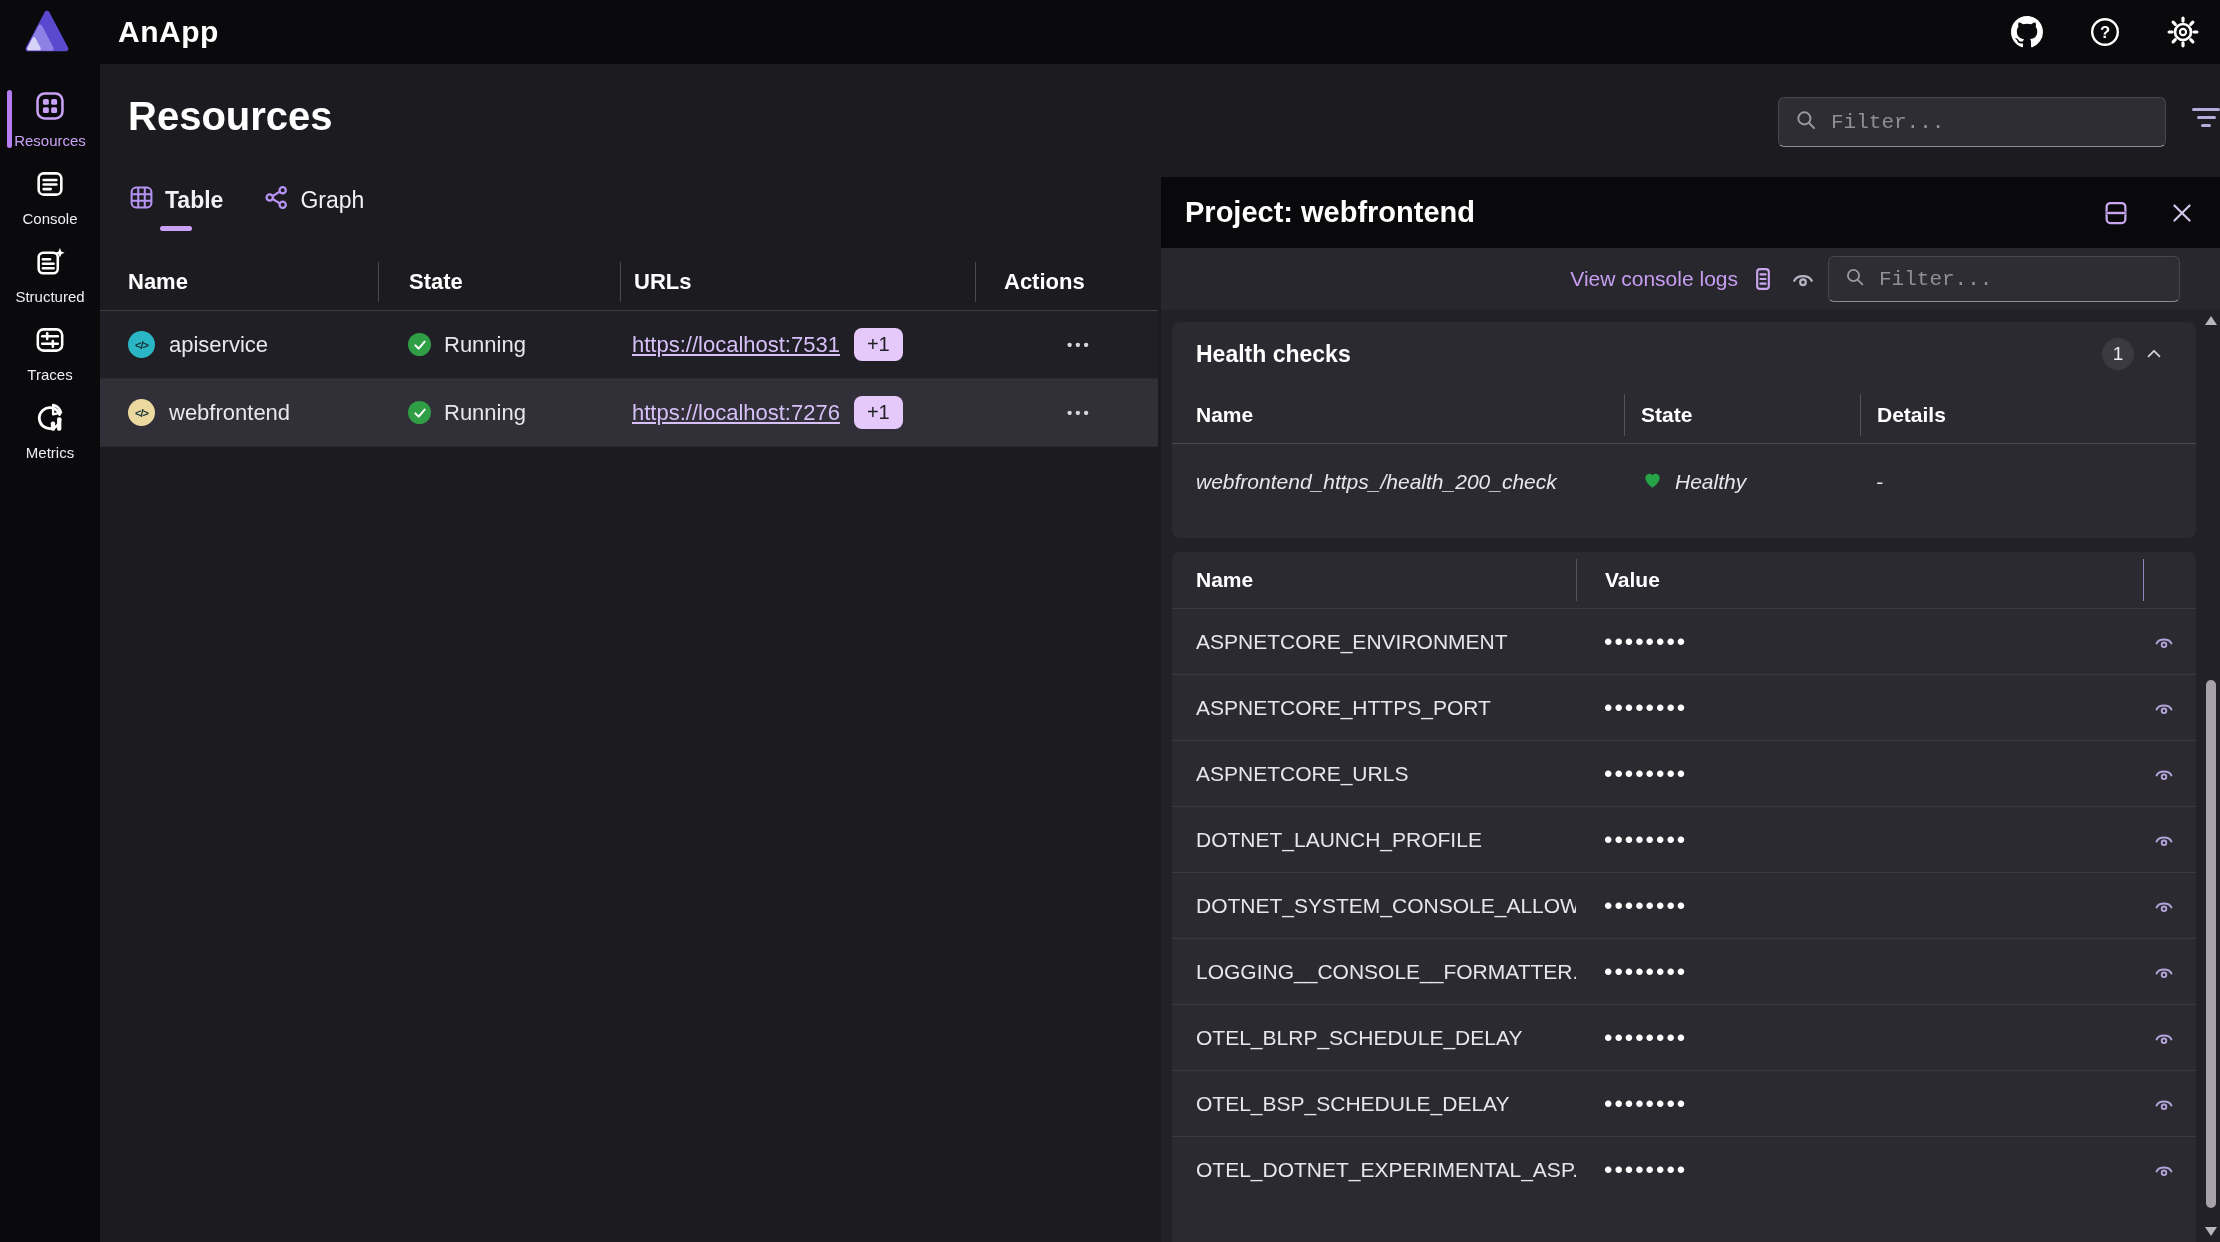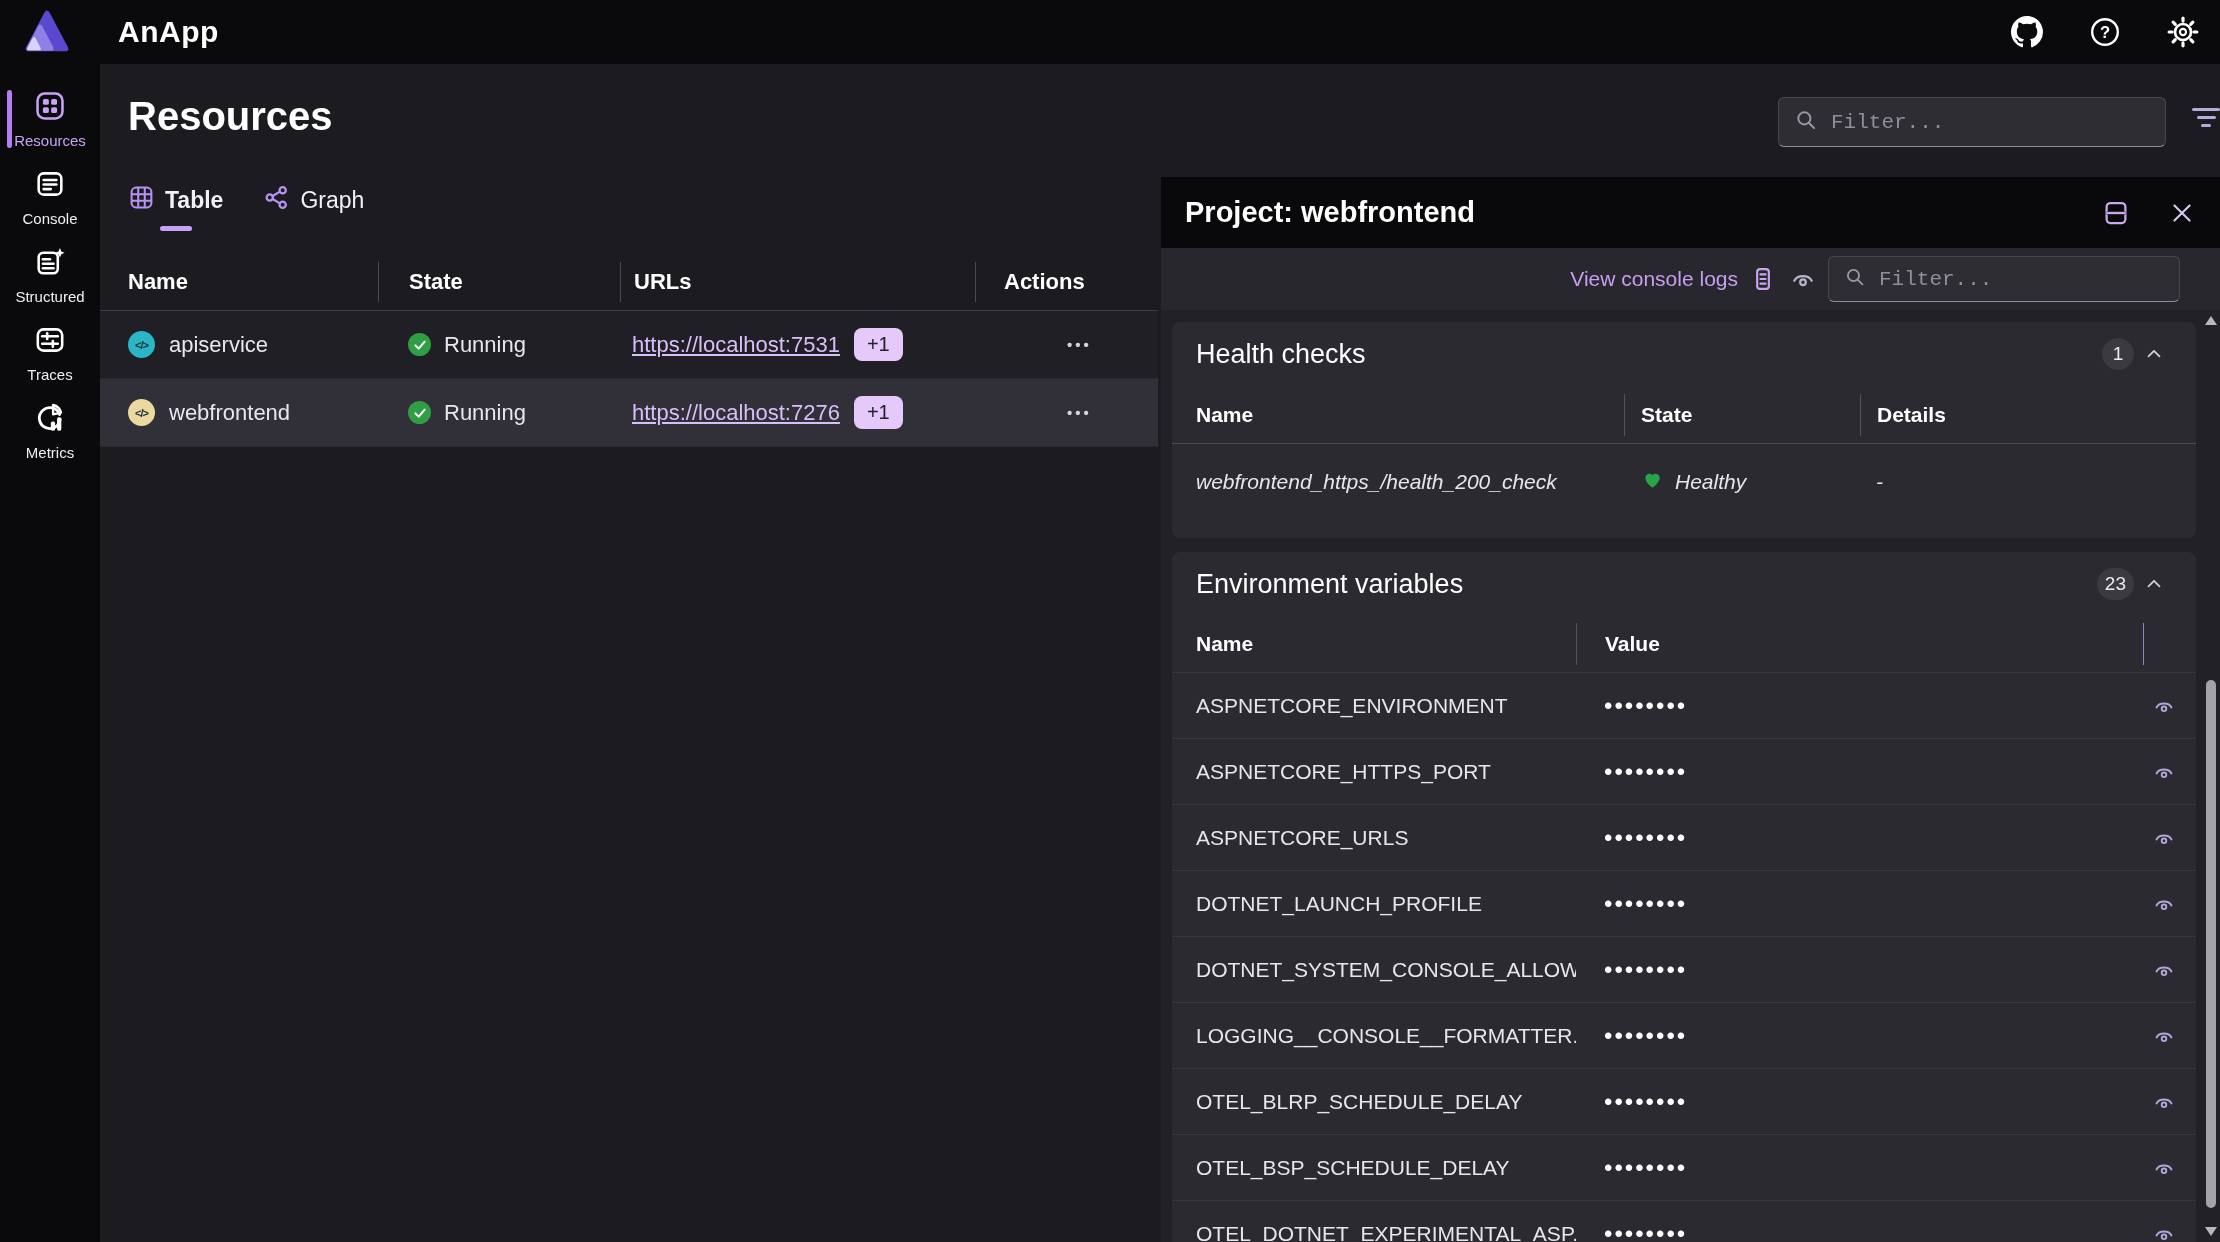--- a/index.html
+++ b/index.html
@@ -77,21 +77,21 @@
                    display:flex; align-items:center; justify-content:flex-end; gap:10px; padding-right:40px; }
   .console-link { color:#c79ef2; font-size:21px; cursor:pointer; }
   .tool-icon { width:30px; height:30px; display:flex; align-items:center; justify-content:center; cursor:pointer; }
   .panel-filter { position:relative; width:352px; height:46px; left:0; top:0; }
 
   .panel-body { position:absolute; left:0; top:133px; width:100%; height:932px; }
   .card { position:absolute; left:11px; width:1024px; background:#2b2a31; border-radius:8px; }
   .card-health { top:12px; height:216px; }
   .card-env { top:242px; height:760px; }
   .card-head { display:flex; align-items:center; height:64px; padding:0 22px 0 24px; }
-  .card-title { font-size:27px; font-weight:400; color:#ffffff; flex:1; }
+  .card-title { font-size:23px; font-weight:700; color:#ffffff; flex:1; }
   .count-badge { min-width:32px; height:32px; padding:0 8px; border-radius:16px; background:#3b3a41;
                  display:flex; align-items:center; justify-content:center; font-size:19px; color:#eceaf0; }
   .collapse-btn { width:40px; height:32px; display:flex; align-items:center; justify-content:center; cursor:pointer; }
 
   .grid-head { display:flex; align-items:center; height:58px; font-size:21px; font-weight:600; color:#ffffff;
                border-bottom:1px solid #4b4a52; }
   .hc-name { width:452px; padding-left:24px; }
   .hc-state { width:235px; padding-left:16px; display:flex; align-items:center; gap:11px; }
   .hc-details { flex:1; padding-left:16px; }
   .g-div { width:1px; height:42px; background:#53525b; }
@@ -401,29 +401,20 @@
                 <path d="M12 20.5s-7.5-4.9-7.5-10.1a4.3 4.3 0 0 1 7.5-2.9 4.3 4.3 0 0 1 7.5 2.9C19.5 15.6 12 20.5 12 20.5z" fill="#27a348"></path>
               </svg>
             </span>
             <span>Healthy</span>
           </div>
           <div class="hc-details">-</div>
         </div>
       </div>
 
       <div class="card card-env">
-        <div class="card-head">
-          <span class="card-title">Environment variables</span>
-          <span class="count-badge">23</span>
-          <span class="collapse-btn">
-            <svg viewBox="0 0 24 24" width="22" height="22" stroke="#d2d0d6" fill="none" stroke-width="1.9" stroke-linecap="round" stroke-linejoin="round">
-              <polyline points="6,14.5 12,8.5 18,14.5"></polyline>
-            </svg>
-          </span>
-        </div>
         <div class="env-head">
           <div class="ev-name">Name</div>
           <div class="g-div"></div>
           <div class="ev-value">Value</div>
           <div class="g-div accent"></div>
           <div style="width:52px"></div>
         </div>
 
         <div class="env-row">
           <div class="ev-name">ASPNETCORE_ENVIRONMENT</div>

